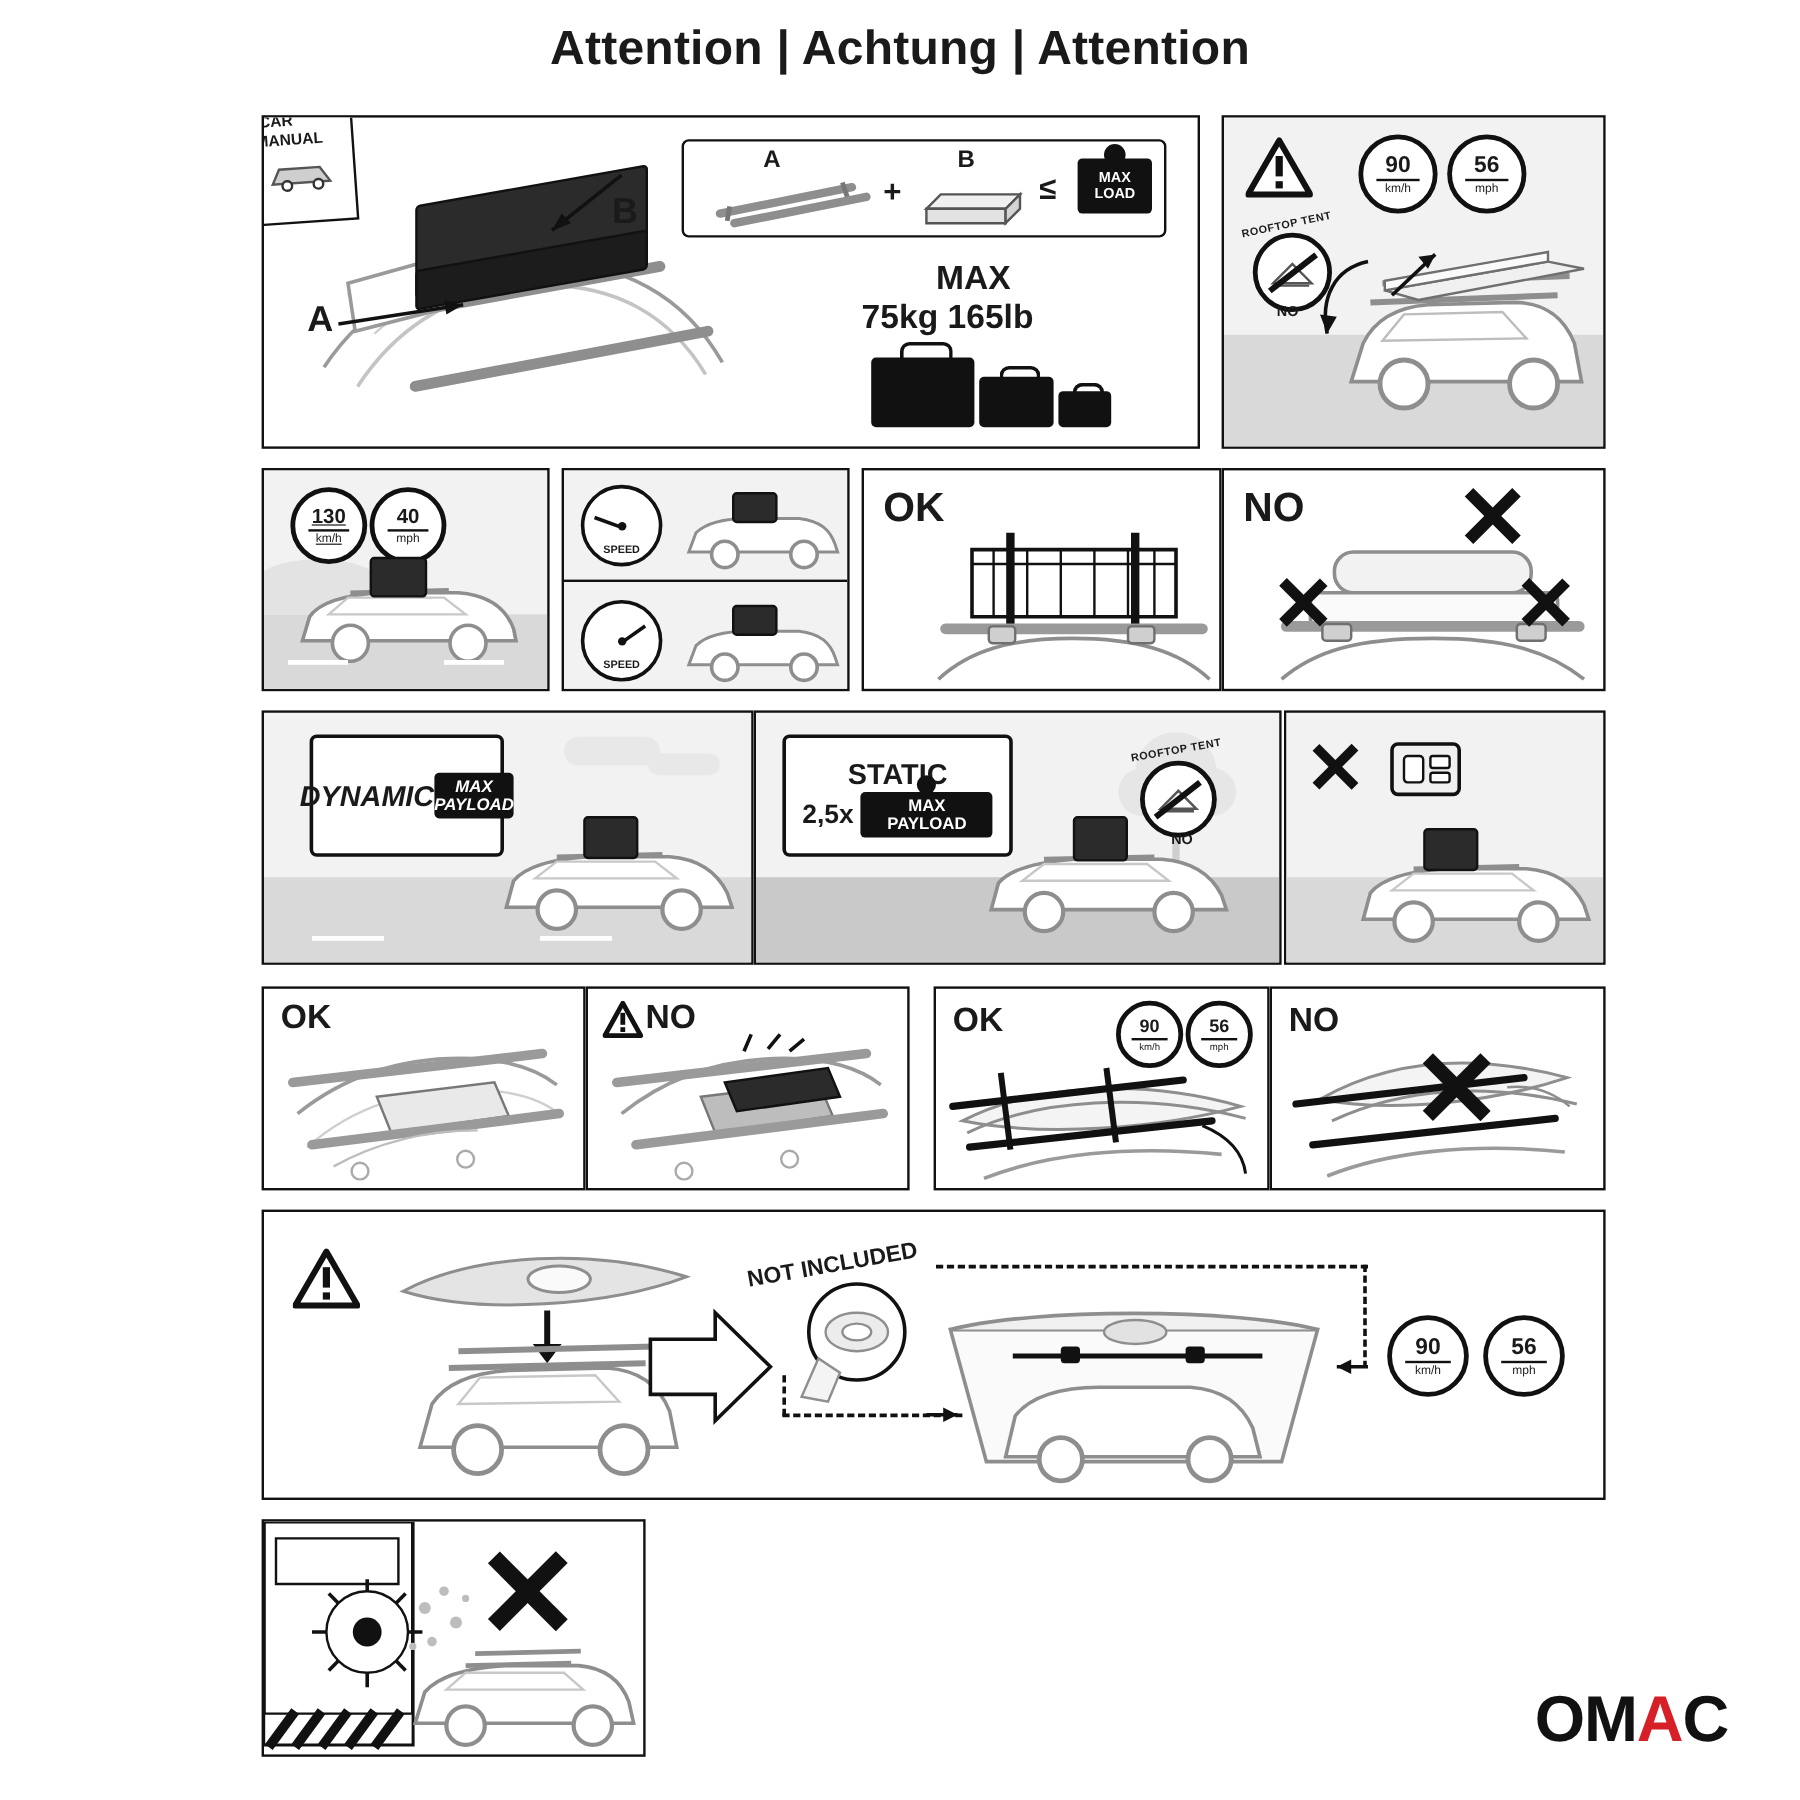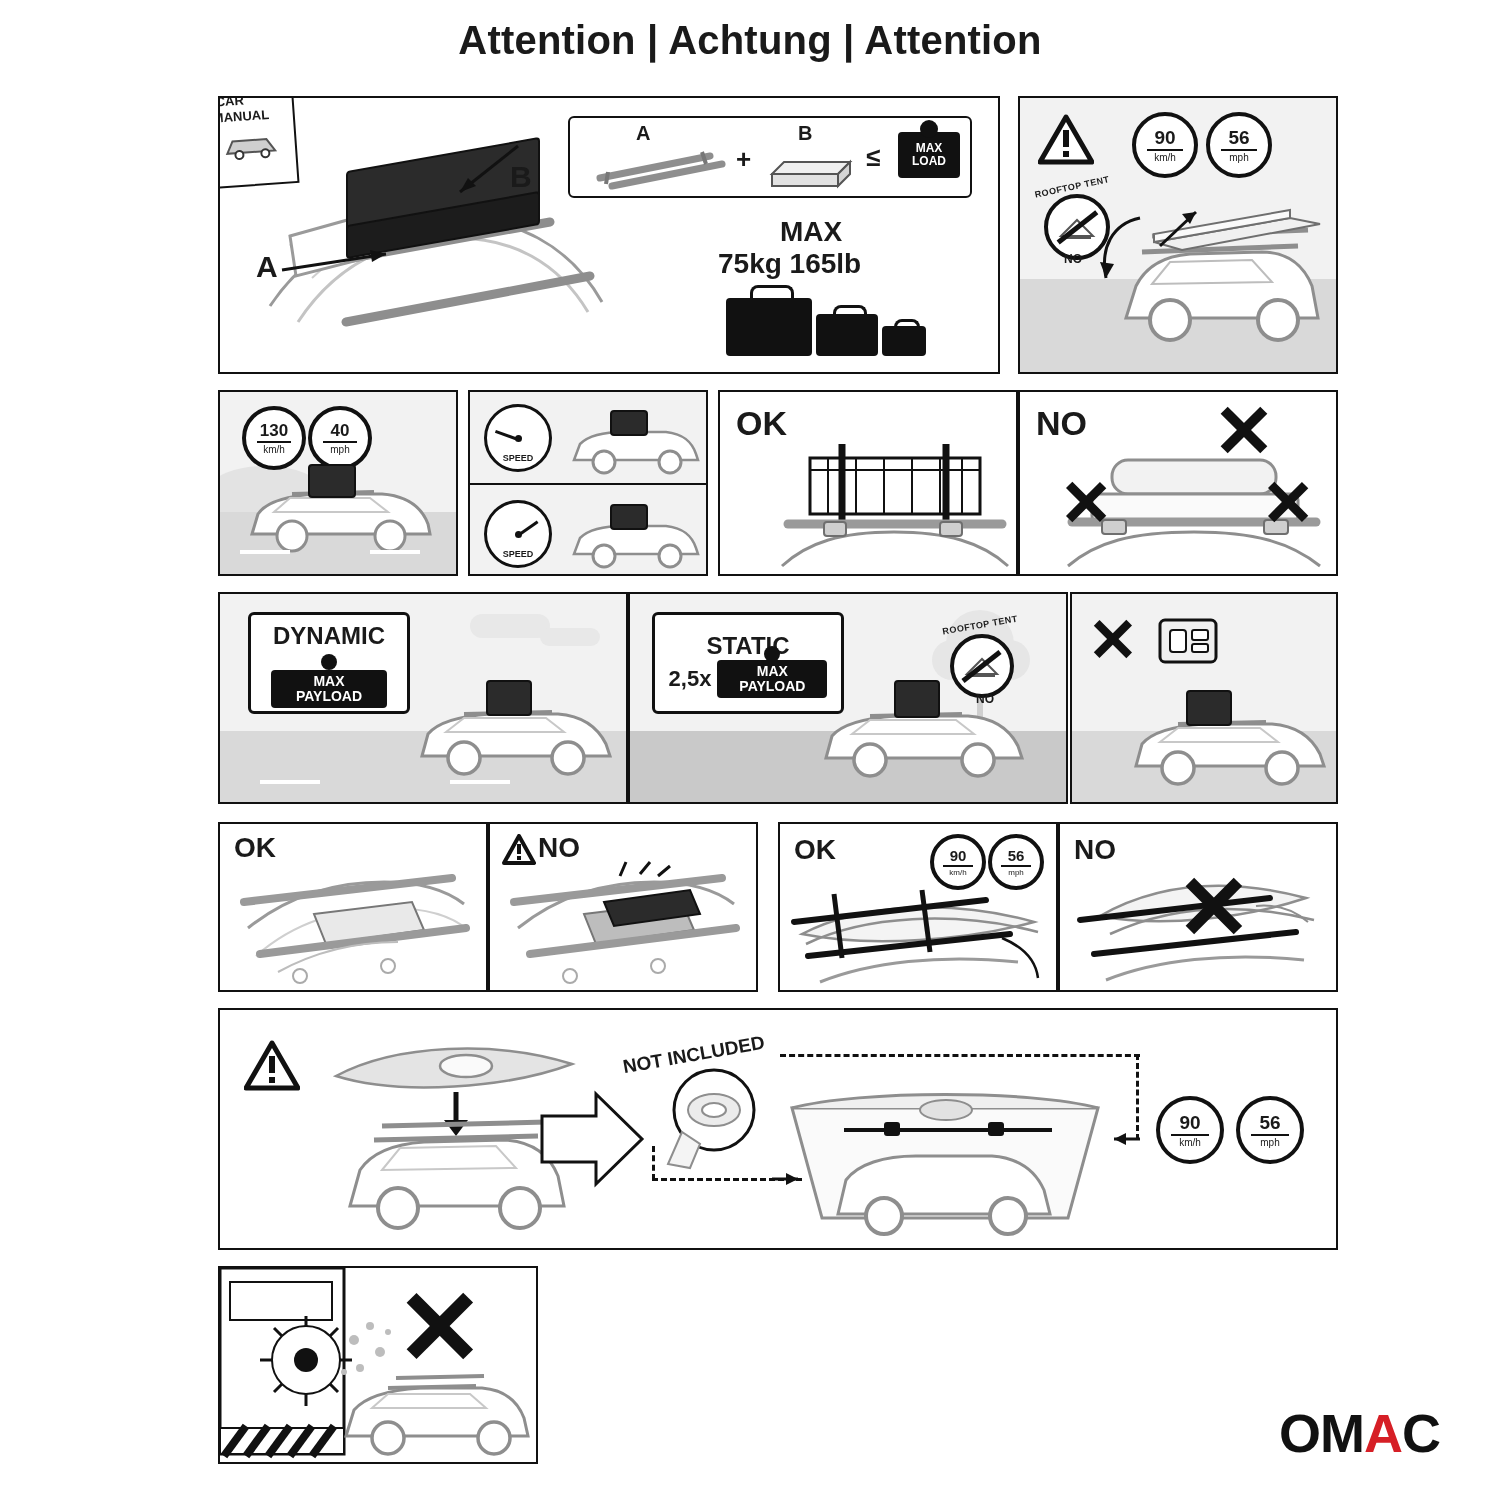--- a/index.html
+++ b/index.html
@@ -244,21 +244,21 @@
       <path d="M8 44 L44 10" stroke="#111" stroke-width="3" fill="none"></path>
       <path d="M44 10 L30 12 L38 22 Z" fill="#111"></path>
     </svg>
   </div>
 </div>
 
 <div class="panel" style="left:218px;top:390px;width:240px;height:186px;">
   <div class="sky"></div>
   <div class="ground"></div>
   <div class="hill" style="left:-10px;top:74px;width:110px;height:46px;"></div>
-  <div class="speed-badge" style="left:22px;top:14px;width:56px;height:56px;">
+  <div class="speed-badge" style="left:22px;top:14px;width:56px;height:56px;text-decoration:underline;">
     <span class="num" style="font-size:17px;">130</span>
     <div class="rule"></div>
     <span class="unit tiny">km/h</span>
   </div>
   <div class="speed-badge" style="left:88px;top:14px;width:56px;height:56px;">
     <span class="num" style="font-size:17px;">40</span>
     <div class="rule"></div>
     <span class="unit tiny">mph</span>
   </div>
   <div style="position:absolute;left:26px;top:70px;width:190px;height:100px;">
@@ -344,21 +344,21 @@
   <div class="cross" style="left:196px;top:10px;width:56px;height:56px;"></div>
   <div class="cross" style="left:42px;top:86px;width:48px;height:48px;"></div>
   <div class="cross" style="left:244px;top:86px;width:48px;height:48px;"></div>
 </div>
 
 <div class="panel" style="left:218px;top:592px;width:410px;height:212px;">
   <div class="sky"></div>
   <div class="ground"></div>
   <div class="cloud" style="left:250px;top:20px;width:80px;height:24px;"></div>
   <div class="cloud" style="left:320px;top:34px;width:60px;height:18px;"></div>
-  <div class="label-box" style="left:28px;top:18px;width:156px;height:96px;flex-direction:column;">
+  <div class="label-box" style="left:38px;top:18px;width:156px;height:96px;flex-direction:row;font-style:italic;">
     <div style="font-size:24px;margin-top:4px;">DYNAMIC</div>
     <div style="width:16px;height:16px;border-radius:50%;background:#111;margin-top:4px;"></div>
     <div class="black-plate" style="position:relative;left:0;top:0;width:116px;height:38px;font-size:14px;flex-direction:column;">
       <span>MAX</span>
       <span>PAYLOAD</span>
     </div>
   </div>
   <div style="position:absolute;left:196px;top:86px;width:200px;height:106px;">
     <svg width="200" height="106" viewBox="0 0 200 106">
       <path d="M6 76 L12 54 C22 42 44 36 74 34 L142 34 C168 36 182 48 190 64 L194 76 Z" fill="#fff" stroke="#8e8e8e" stroke-width="3"></path>

